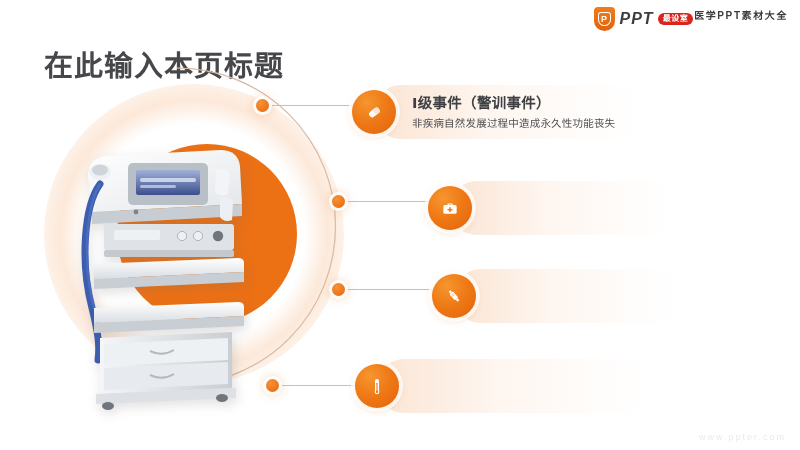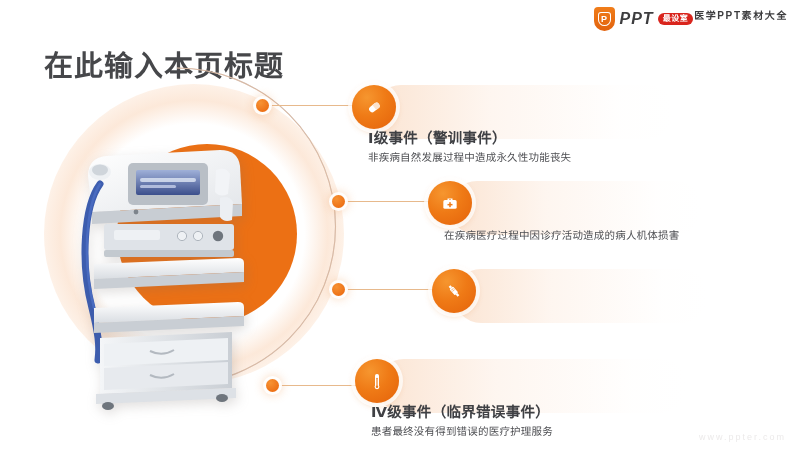--- a/index.html
+++ b/index.html
@@ -102,23 +102,22 @@
   }
   .connector{
     position:absolute;
     height:1px;
     background:#e7b98c;
   }
 
   
   .item{
     position:absolute;
-    display:flex; 
+    display:flex; align-items:center;
     height:54px;
-    flex-direction:column;
   }
   .item-pill{
     position:absolute; left:22px; top:0;
     height:54px;
     border-radius:27px;
     background:linear-gradient(90deg, rgba(250,222,200,.80) 0%, rgba(253,238,227,.55) 38%, rgba(255,251,248,.16) 82%, rgba(255,255,255,0) 100%);
   }
   .badge{
     position:relative; z-index:2;
     width:44px;height:44px;border-radius:50%;
@@ -264,21 +263,20 @@
         <div class="item-pill" style="width: 252px;"></div>
         <div class="badge">
           <svg width="20" height="20" viewBox="0 0 24 24">
             <path d="M9 6.5 h6 v2 h-2 v-1 h-2 v1 H9 z" fill="#ffffff"></path>
             <rect x="4" y="8.5" width="16" height="10.5" rx="2" fill="#ffffff"></rect>
             <rect x="11.1" y="11" width="1.8" height="6" fill="#ef7a16"></rect>
             <rect x="9" y="13.1" width="6" height="1.8" fill="#ef7a16"></rect>
           </svg>
         </div>
         <div class="item-txt">
-          <div class="item-desc">在疾病医疗过程中因诊疗活动造成的病人机体损害</div>
         </div>
       </div>
       <div class="connector" style="position: absolute; left: 345px; top: 201px; width: 90px;"></div>
       <div class="node" style="left: 332px; top: 195px;"></div>
       <div class="item" style="left: 432px; top: 269px;">
         <div class="item-pill" style="width: 254px;"></div>
         <div class="badge">
           <svg width="20" height="20" viewBox="0 0 24 24">
             <g transform="rotate(-42 12 12)">
               <rect x="10.6" y="4" width="2.8" height="3" fill="#ffffff"></rect>
@@ -295,23 +293,19 @@
       <div class="item" style="left: 355px; top: 359px;">
         <div class="item-pill" style="width: 310px;"></div>
         <div class="badge">
           <svg width="20" height="20" viewBox="0 0 24 24">
             <rect x="9.6" y="3.5" width="4.8" height="15" rx="2.2" fill="#ffffff"></rect>
             <circle cx="12" cy="19" r="2.9" fill="#ffffff"></circle>
             <rect x="11.3" y="8" width="1.4" height="10" rx="0.7" fill="#ef7a16"></rect>
             <circle cx="12" cy="19" r="1.5" fill="#ef7a16"></circle>
           </svg>
         </div>
-        <div class="item-txt">
-          <div class="item-title">Ⅳ级事件（临界错误事件）</div>
-          <div class="item-desc">患者最终没有得到错误的医疗护理服务</div>
-        </div>
       </div>
       <div class="connector" style="position: absolute; left: 279px; top: 385px; width: 88px;"></div>
       <div class="node" style="left: 266px; top: 379px;"></div>
     </div>
 
   <div class="watermark">www.ppter.com</div>
 </div>
 
 </body></html>

